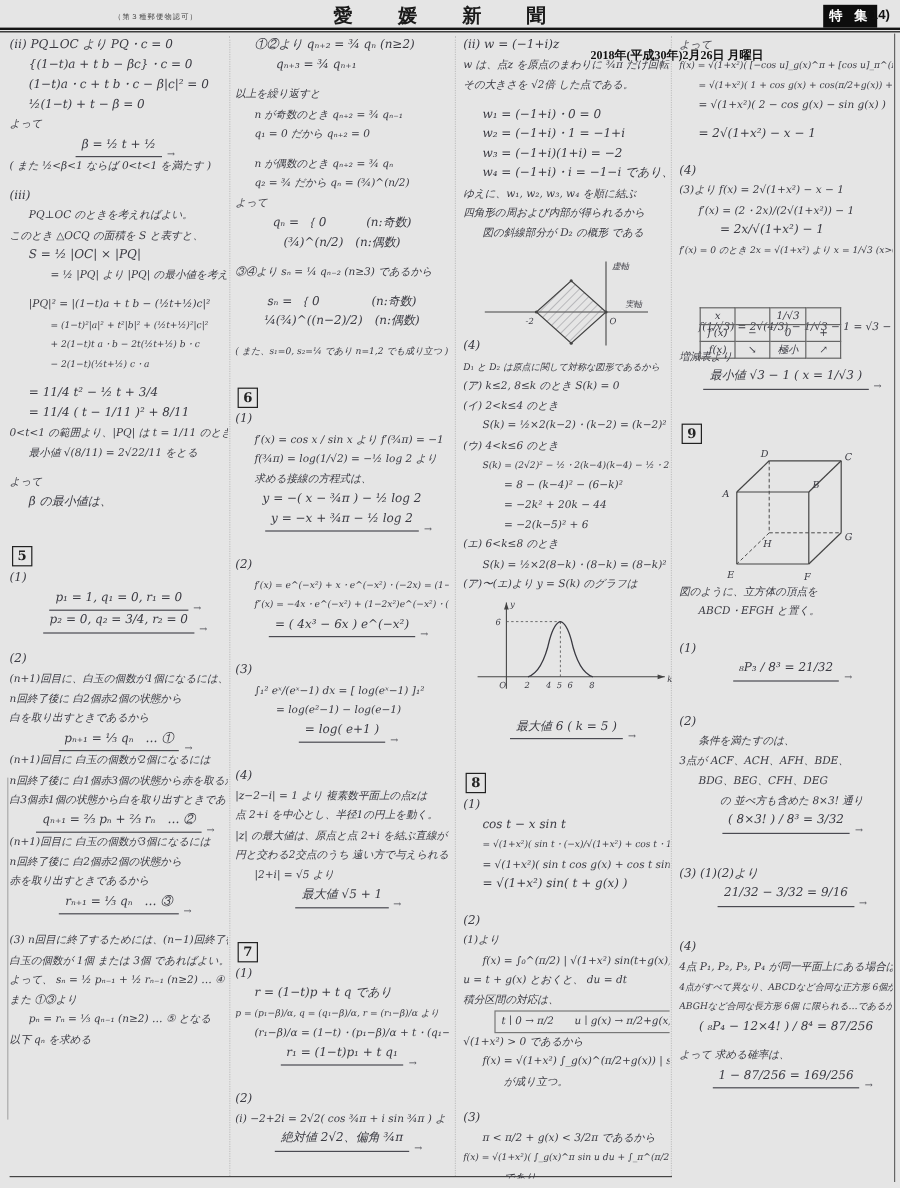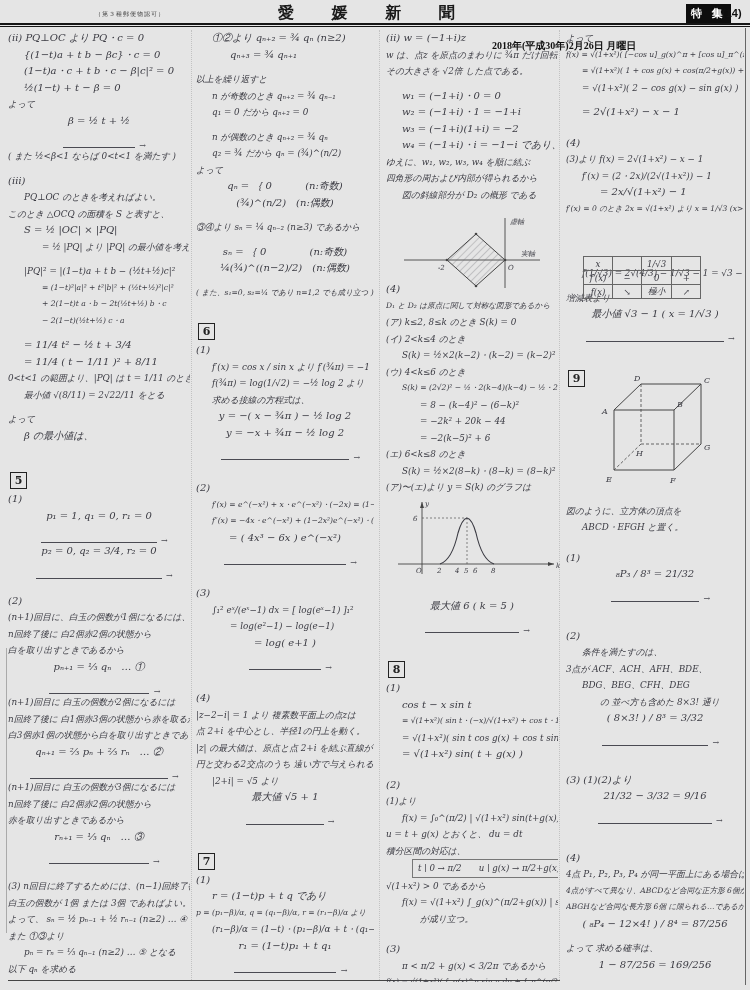--- a/index.html
+++ b/index.html
@@ -23,21 +23,21 @@
   .vleft{position:absolute;left:6px;top:648px;height:285px;border-left:1px solid #aaa;}
   .hbottom{position:absolute;left:8px;top:980px;width:552px;border-top:1.5px solid #444;}
   
   .col{position:absolute;top:30px;height:952px;overflow:hidden;}
   .ln{font-size:10px;line-height:16.5px;font-style:italic;white-space:nowrap;}
   .sm{font-size:8.8px;}
   .xs{font-size:7.6px;}
   .i{margin-left:16px;}
   .i2{margin-left:34px;}
   .c{text-align:center;}
-  .u{width:fit-content;border-bottom:1.2px solid #4a4a52;padding:0 5px 18px 5px;position:relative;}
+  .u{width:fit-content;border-bottom:1.2px solid #4a4a52;padding:0 5px 1px 5px;position:relative;}
   .c.u{margin-left:auto;margin-right:auto;}
   .u::after{content:"→";position:absolute;right:-11px;bottom:-7px;font-size:8px;color:#4a4a52;}
   .box{font-style:normal;font-weight:bold;font-size:11px;border:1.5px solid #222;width:15px;height:15px;
        line-height:15px;text-align:center;margin:2px 0 2px 2px;color:#222;}
   .mtb{border:0.8px solid #777;width:fit-content;padding:0 5px;margin-left:26px;font-size:8.6px;}
   .g8{height:8px}.g14{height:14px}.g20{height:20px}.g26{height:26px}
   .g45{height:48px}.g68{height:70px}.g100{height:102px}.g112{height:114px}
   
   .dg{position:absolute;}
   svg text{font-family:"DejaVu Serif",serif;font-style:italic;fill:#3a3a42;}

